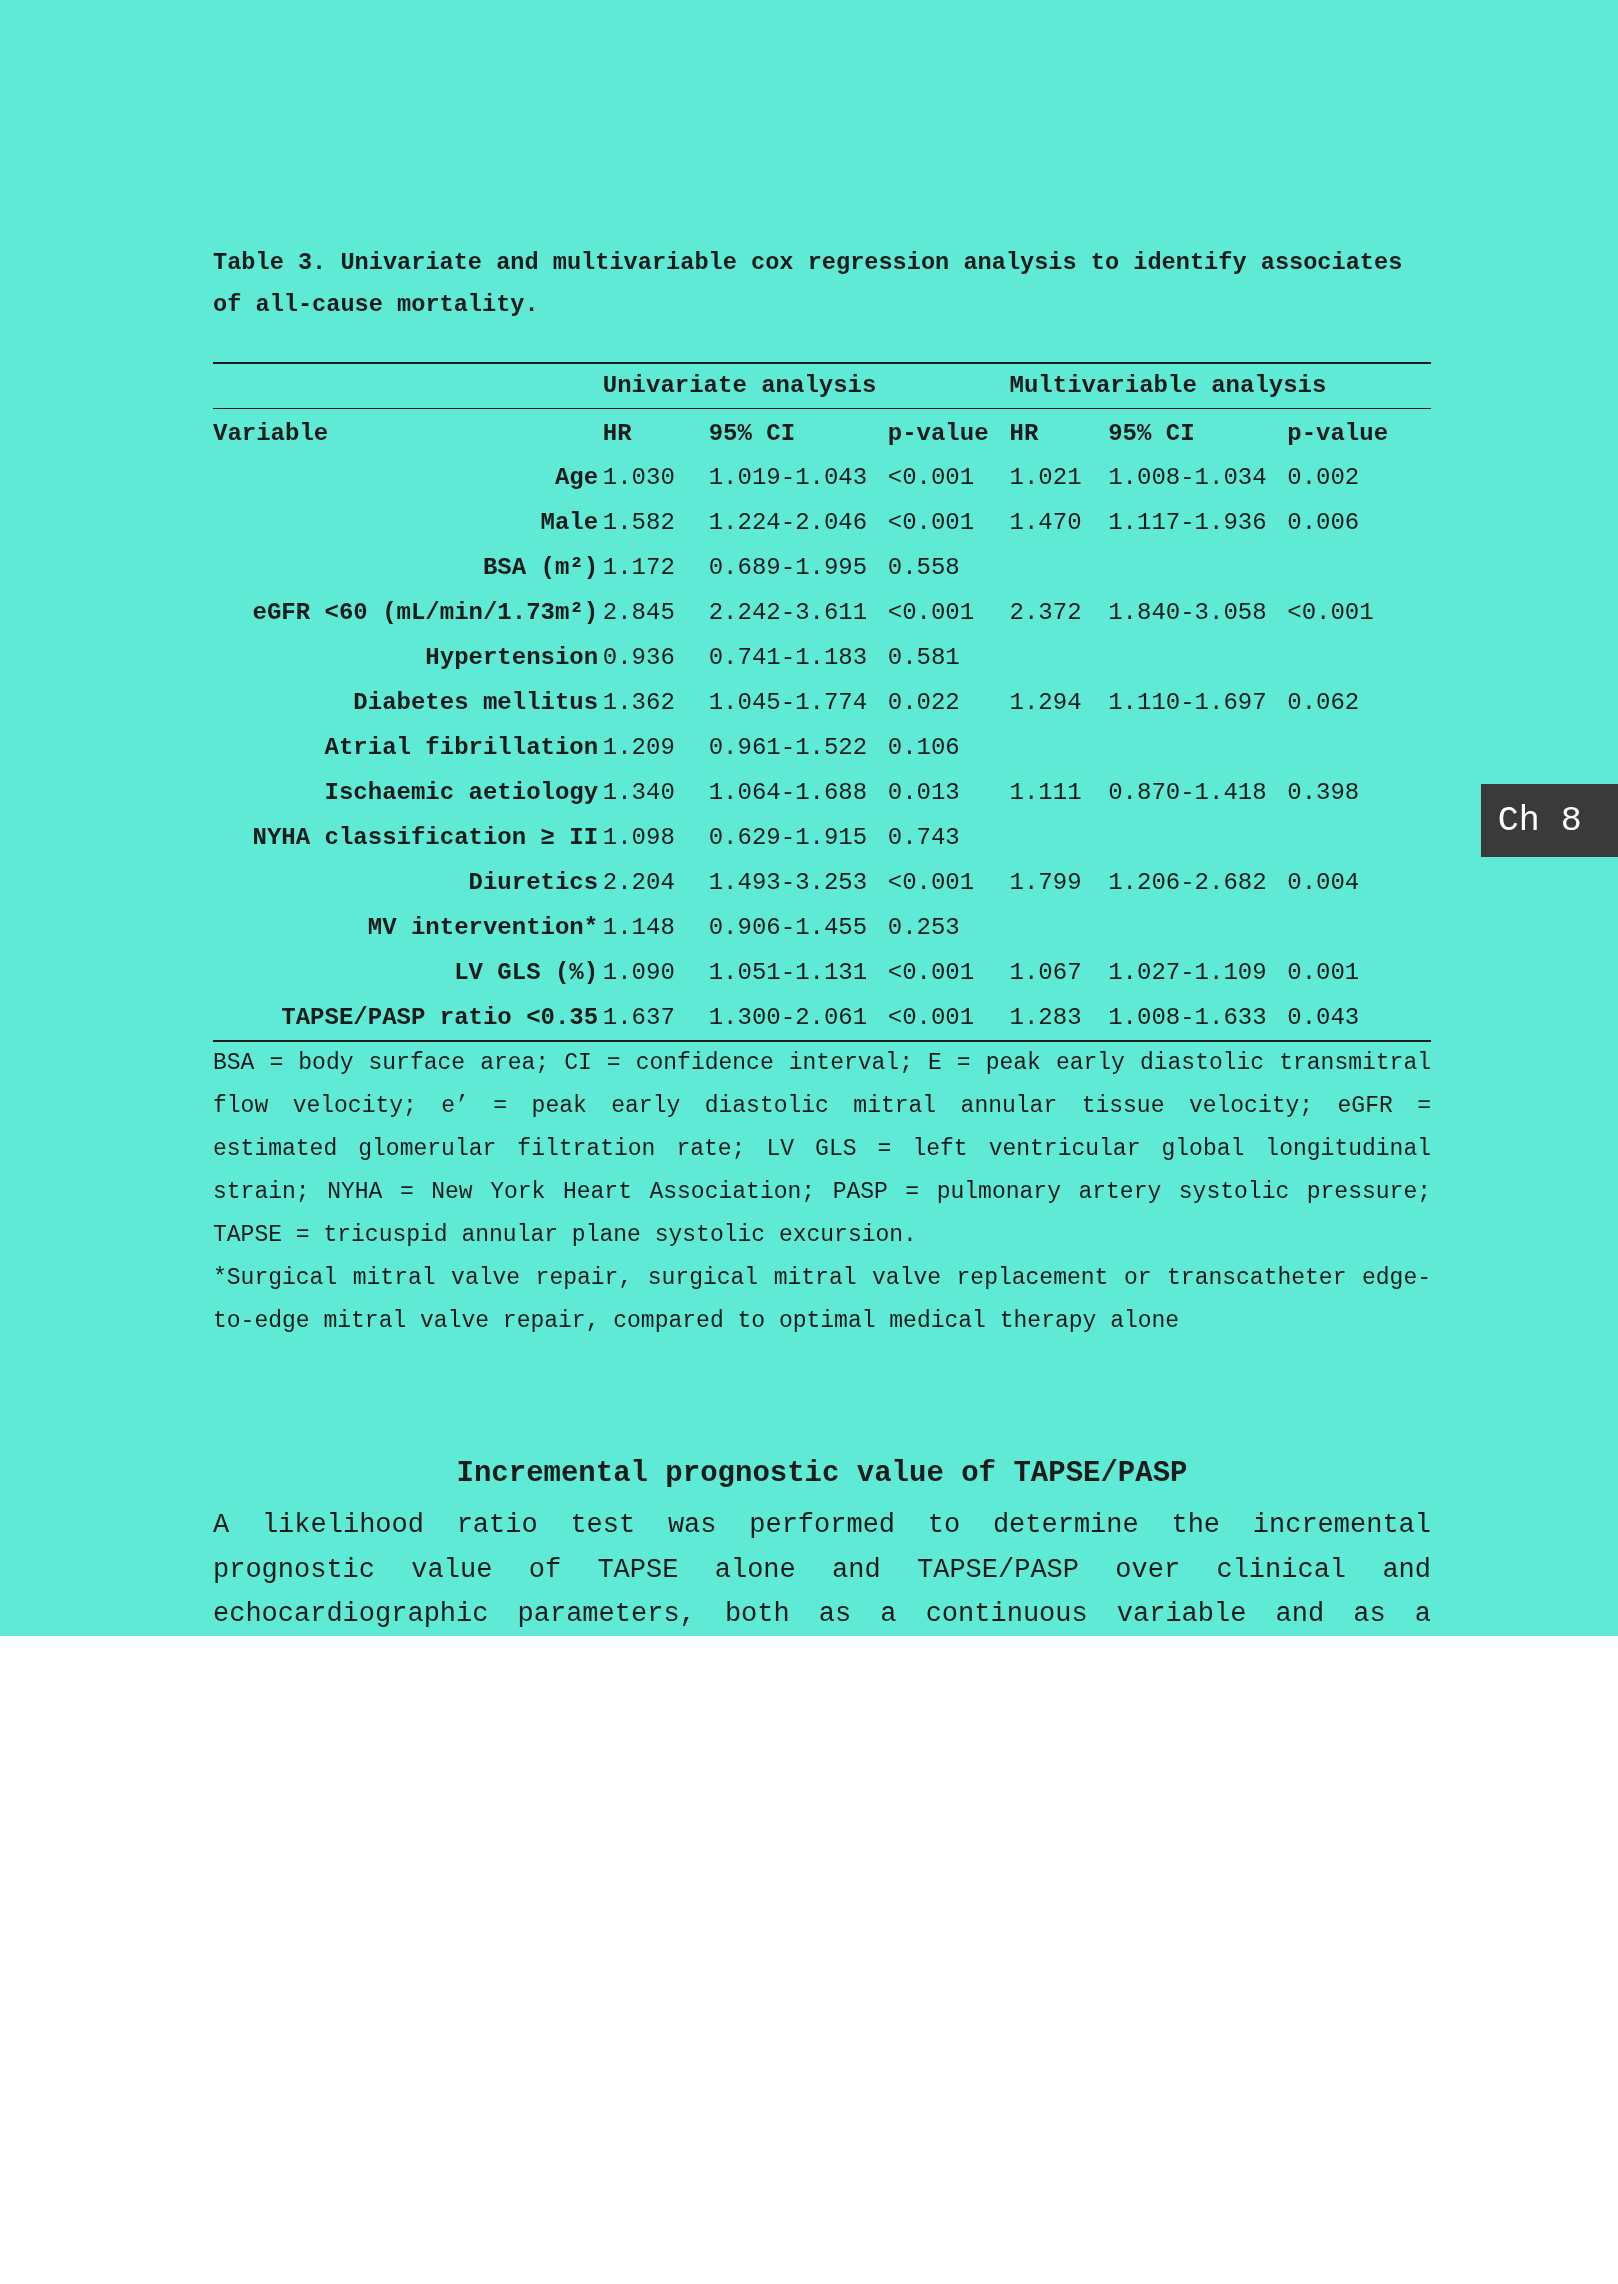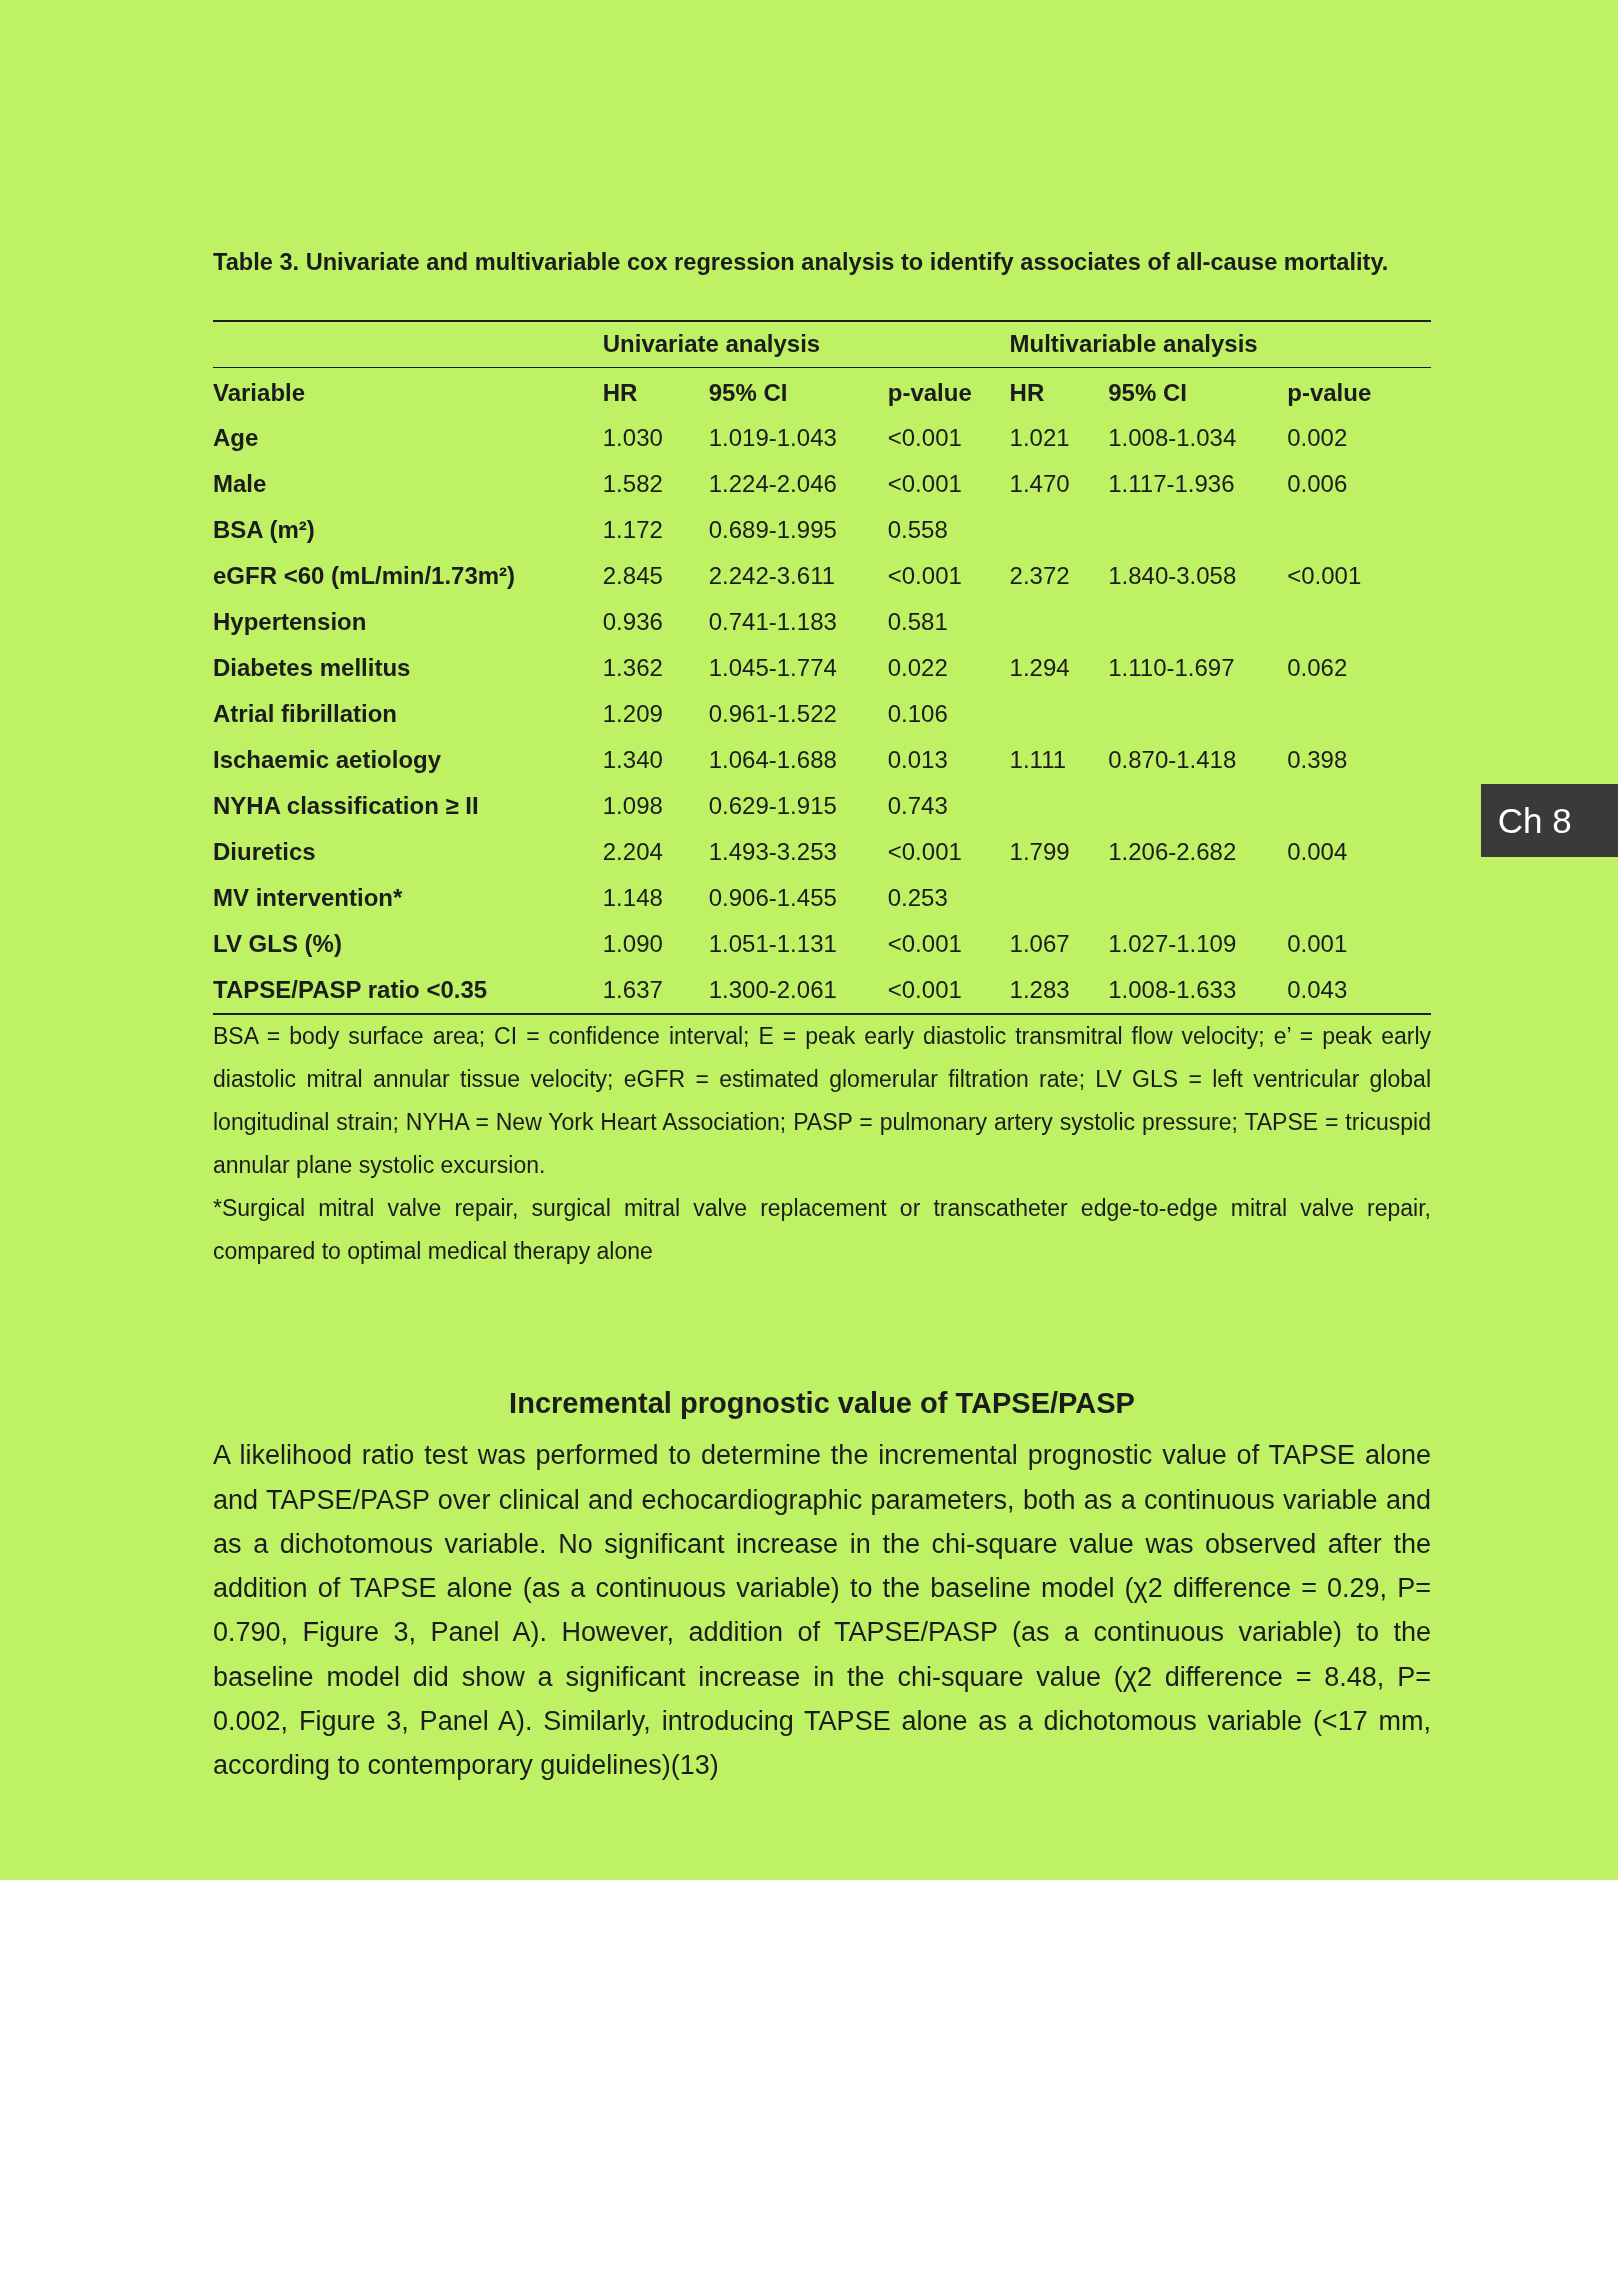--- a/index.html
+++ b/index.html
@@ -1,22 +1,22 @@
 <!DOCTYPE html>
 <html style="font-size:12px"><head>
 <meta charset="utf-8">
 <style>
   * { margin: 0; padding: 0; box-sizing: border-box; }
   html, body { background: #ffffff; }
   .page {
     position: relative;
     width: 1618px;
-    height: 1880px;
-    background: #bef264;
-    font-family: Liberation Sans, sans-serif;
+    height: 1636px;
+    background: #5eead4;
+    font-family: Liberation Mono, monospace;
     color: #1c1c1c;
     overflow: hidden;
   }
   .content {
     position: absolute;
     left: 213px;
     top: 242px;
     width: 1218px;
   }
   .table-title {
@@ -43,21 +43,21 @@
     font-weight: 700;
     padding-top: 7.6px;
     padding-bottom: 9px;
     border-bottom: 1.5px solid #1d1d1d;
   }
   tr.col-row th {
     font-weight: 700;
     padding-top: 11.4px;
     padding-bottom: 7.6px;
   }
-  .regression-table td.var { font-weight: 700; }
+  .regression-table td.var { font-weight: 700; text-align: right; }
   .footnote {
     font-size: 23px;
     line-height: 1.87;
     text-align: justify;
   }
   .section-heading {
     font-size: 29px;
     font-weight: 700;
     margin-top: 114px;
     margin-bottom: 13.7px;

